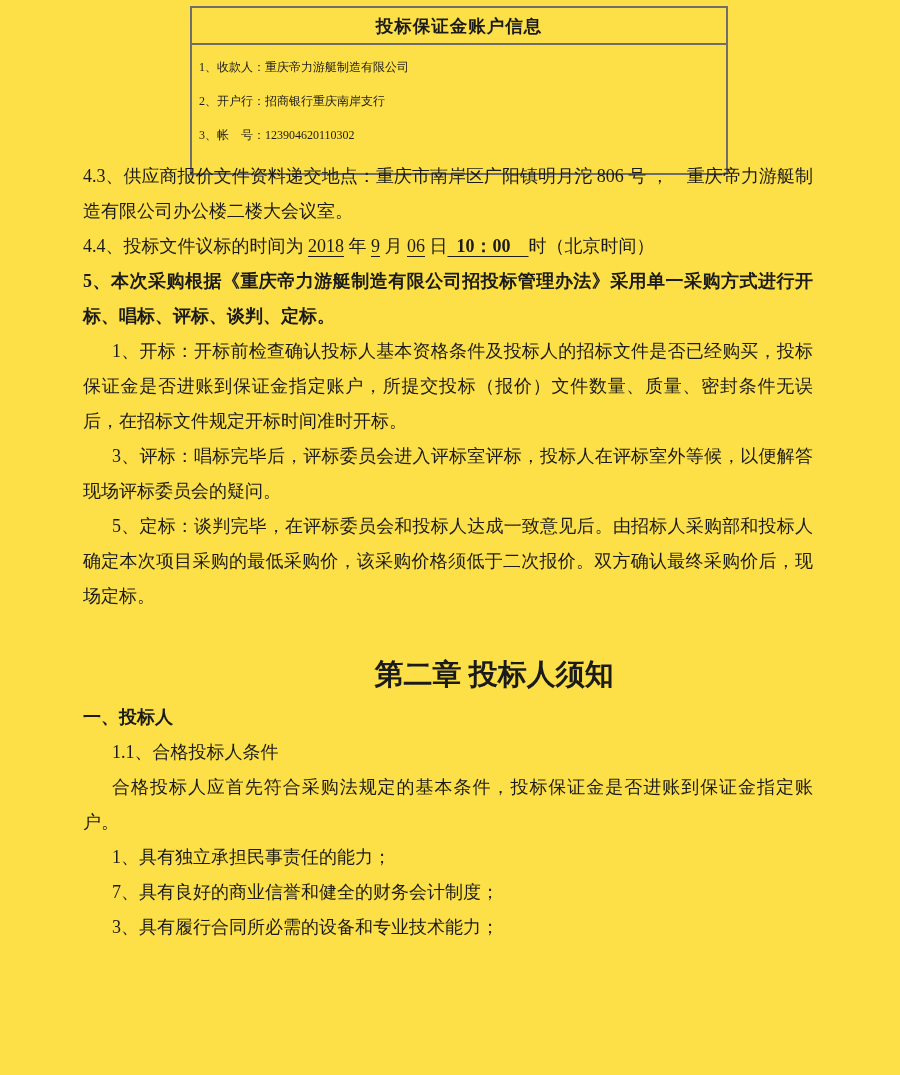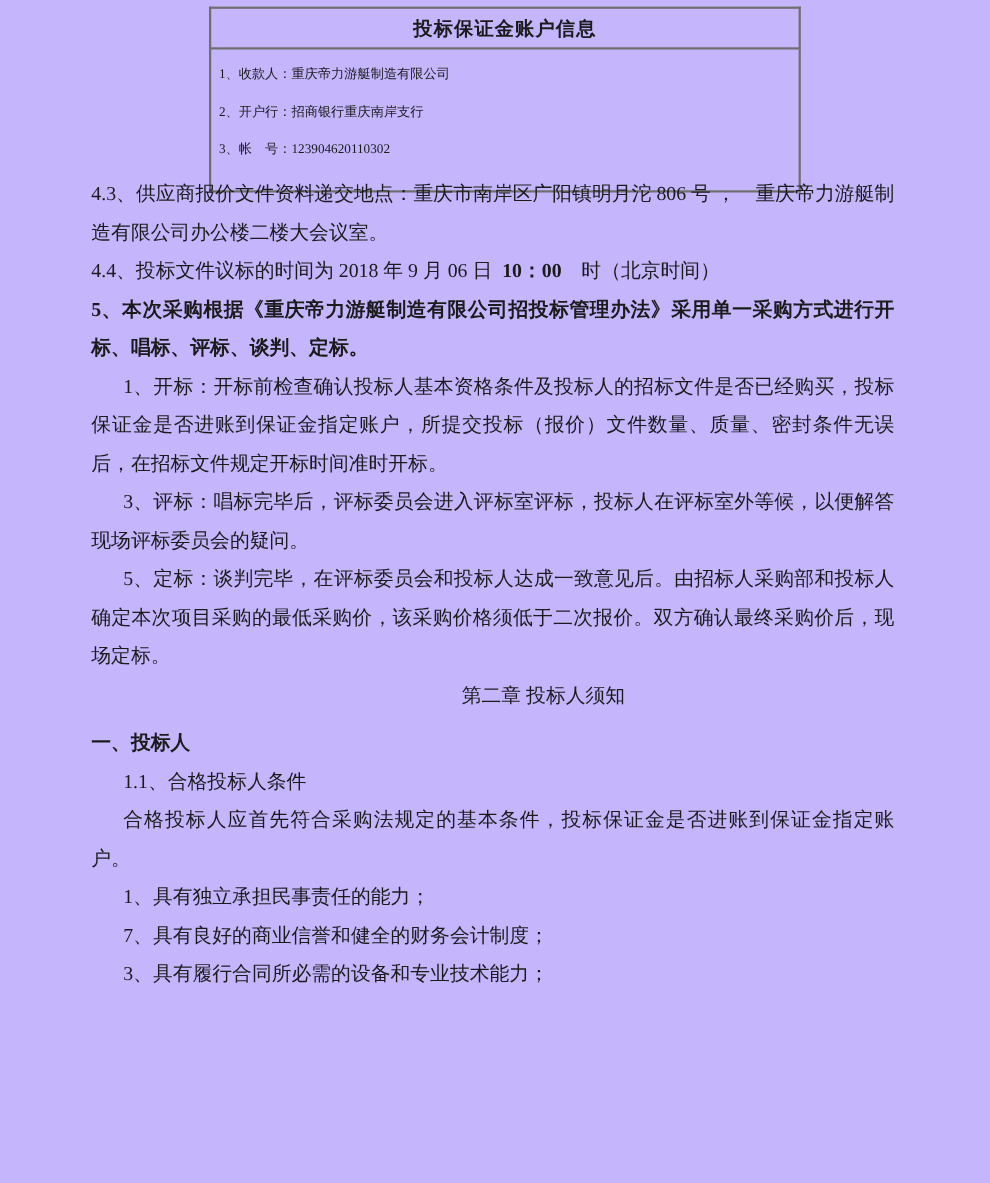--- a/index.html
+++ b/index.html
@@ -5,21 +5,21 @@
   * { margin: 0; padding: 0; box-sizing: border-box; }
   html, body { background: #ffffff; }
   body {
     width: 900px; height: 1075px;
     font-family: "Liberation Serif", "DejaVu Serif", serif;
     color: #1b1b1b;
   }
   .page {
     position: relative;
     width: 900px; height: 1075px;
-    background: #c4b5fd;
+    background: #fde047;
     overflow: hidden;
   }
 
   
   .bond-table {
     position: absolute;
     left: 190px; top: 6px;
     width: 538px;
     border-collapse: collapse;
     color: #1b1b1b;
@@ -46,30 +46,31 @@
     width: 730px;
     font-size: 18px;
     line-height: 35px;
     text-align: justify;
   }
   .para { margin: 0; }
   .ind { text-indent: 29px; }
   .bold { font-weight: bold; }
 
   .chapter {
+    margin-top: 42px;
     padding-left: 92px;
     text-align: center;
-    font-size: 18px;
-    font-weight: normal;
+    font-size: 29px;
+    font-weight: bold;
     line-height: 36px;
     text-indent: 0;
   }
   .sec-head { margin-top: 8px; font-weight: bold; }
 
-  .u { text-underline-offset: 4px; }
+  .u { text-decoration: underline; text-underline-offset: 4px; }
   .pre { white-space: pre; }
   .time-val { font-weight: bold; }
 </style>
 </head>
 <body>
 
 <div class="page">
 
   <table class="bond-table">
     <thead>

